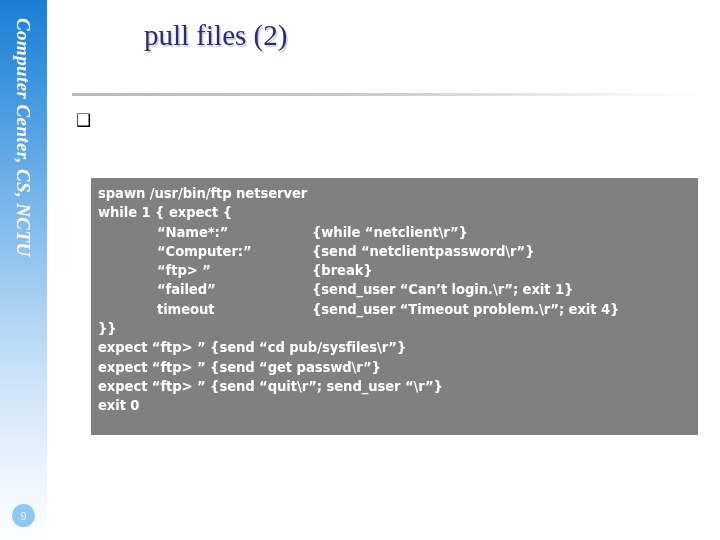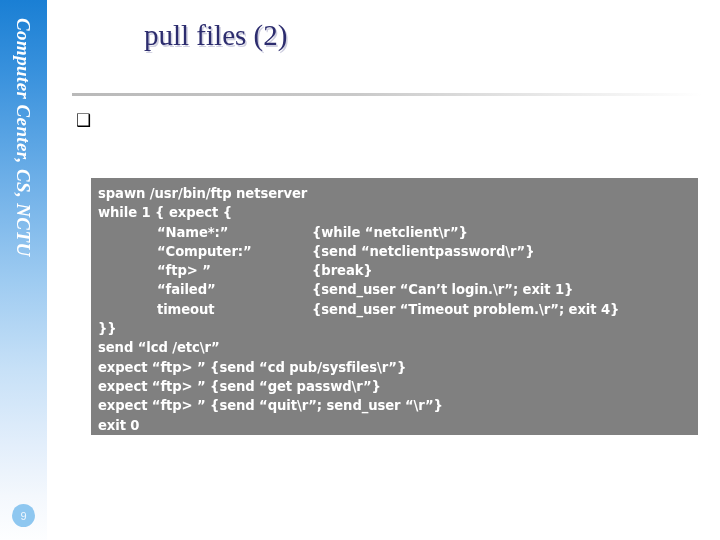--- a/index.html
+++ b/index.html
@@ -182,20 +182,19 @@
 
   <div id="code-block">
       <div class="code-line"><span>spawn /usr/bin/ftp netserver</span></div>
       <div class="code-line"><span>while 1 { expect {</span></div>
       <div class="code-line"><span class="ind"></span><span class="col-a">“Name*:”</span><span>{while “netclient\r”}</span></div>
       <div class="code-line"><span class="ind"></span><span class="col-a">“Computer:”</span><span>{send “netclientpassword\r”}</span></div>
       <div class="code-line"><span class="ind"></span><span class="col-a">“ftp&gt; ”</span><span>{break}</span></div>
       <div class="code-line"><span class="ind"></span><span class="col-a">“failed”</span><span>{send_user “Can’t login.\r”; exit 1}</span></div>
       <div class="code-line"><span class="ind"></span><span class="col-a">timeout</span><span>{send_user “Timeout problem.\r”; exit 4}</span></div>
       <div class="code-line"><span>}}</span></div>
-      <div class="code-line"><span>send “lcd /etc\r”</span></div>
       <div class="code-line"><span>expect “ftp&gt; ” {send “cd pub/sysfiles\r”}</span></div>
       <div class="code-line"><span>expect “ftp&gt; ” {send “get passwd\r”}</span></div>
       <div class="code-line"><span>expect “ftp&gt; ” {send “quit\r”; send_user “\r”}</span></div>
       <div class="code-line"><span>exit 0</span></div>
     </div>
 
 </div>
 
 </body></html>

